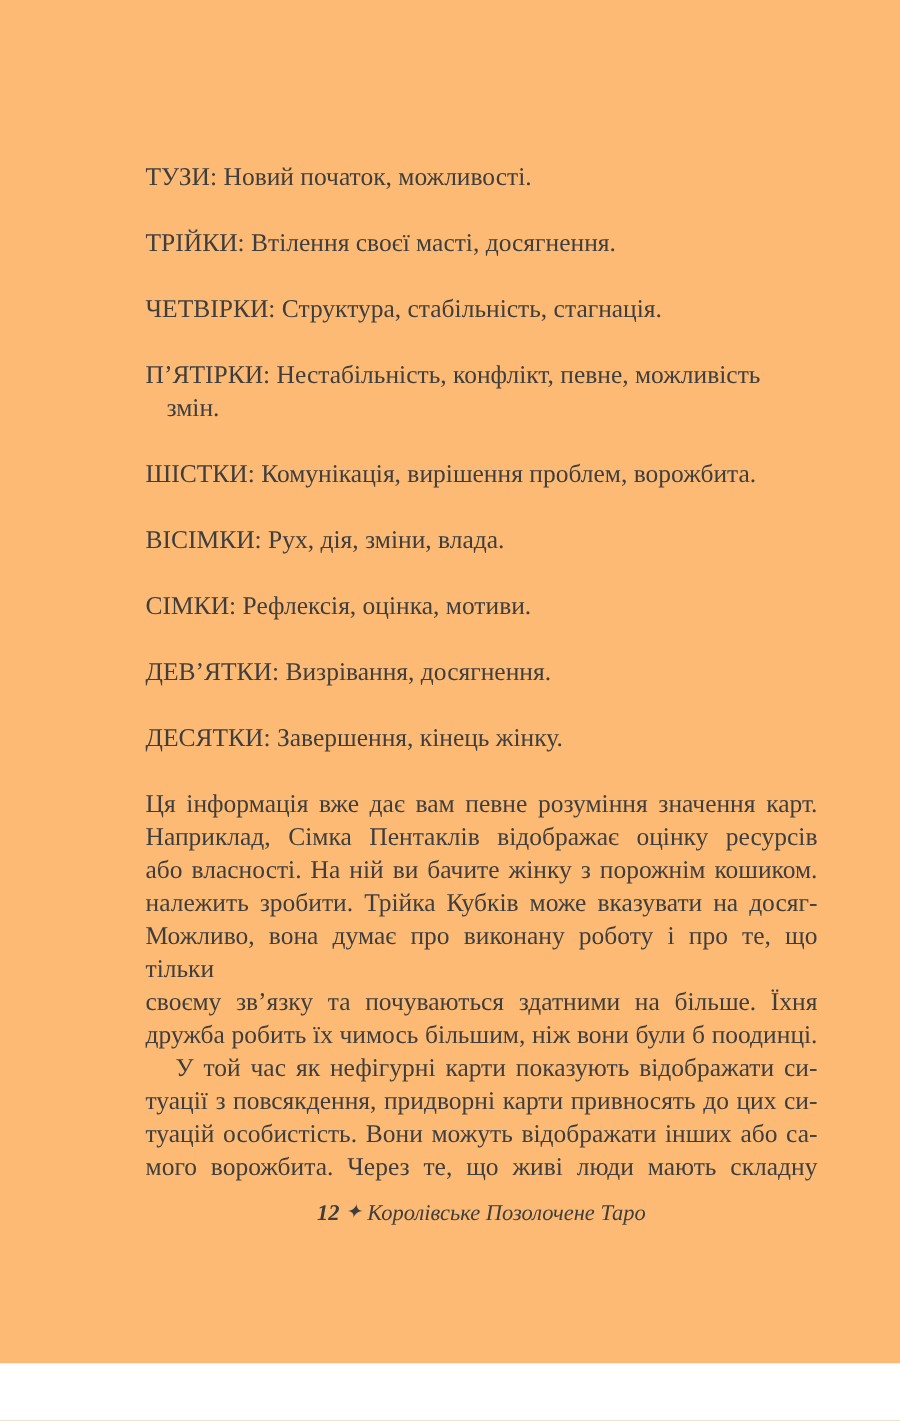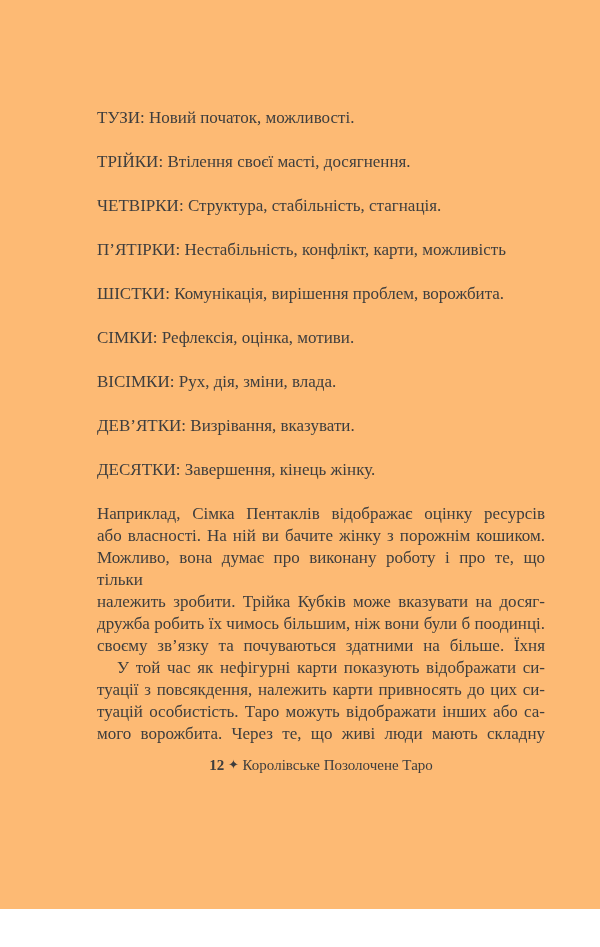--- a/index.html
+++ b/index.html
@@ -34,20 +34,21 @@
     text-align-last: justify;
   }
   .jline.indent {
     text-indent: 20px;
   }
   .footer {
     margin-top: 9px;
     text-align: center;
     font-size: 15px;
     line-height: 22px;
+    font-style: italic;
   }
   .pagenum { font-weight: bold; }
   .star {
     font-size: 13px;
     display: inline-block;
     transform: translateY(-1px);
   }
 </style>
 </head>
 <body>
@@ -63,60 +64,62 @@
 
     <div class="rank-item">
       <div><span>ТРІЙКИ</span><span>: </span><span>Втілення своєї масті, досягнення.</span></div>
     </div>
 
     <div class="rank-item">
       <div><span>ЧЕТВІРКИ</span><span>: </span><span>Структура, стабільність, стагнація.</span></div>
     </div>
 
     <div class="rank-item">
-      <div><span>П’ЯТІРКИ</span><span>: </span><span>Нестабільність, конфлікт, карти, можливість</span></div>
+      <div><span>П’ЯТІРКИ</span><span>: </span><span>Нестабільність, конфлікт, певне, можливість</span></div>
+      <div class="rank-cont">змін.</div>
     </div>
 
     <div class="rank-item">
       <div><span>ШІСТКИ</span><span>: </span><span>Комунікація, вирішення проблем, ворожбита.</span></div>
     </div>
 
     <div class="rank-item">
+      <div><span>ВІСІМКИ</span><span>: </span><span>Рух, дія, зміни, влада.</span></div>
+    </div>
+
+    <div class="rank-item">
       <div><span>СІМКИ</span><span>: </span><span>Рефлексія, оцінка, мотиви.</span></div>
     </div>
 
     <div class="rank-item">
-      <div><span>ВІСІМКИ</span><span>: </span><span>Рух, дія, зміни, влада.</span></div>
-    </div>
-
-    <div class="rank-item">
-      <div><span>ДЕВ’ЯТКИ</span><span>: </span><span>Визрівання, вказувати.</span></div>
+      <div><span>ДЕВ’ЯТКИ</span><span>: </span><span>Визрівання, досягнення.</span></div>
     </div>
 
     <div class="rank-item">
       <div><span>ДЕСЯТКИ</span><span>: </span><span>Завершення, кінець жінку.</span></div>
     </div>
 
   </section>
 
   <section>
 
     <div class="para">
+      <div class="jline">Ця інформація вже дає вам певне розуміння значення карт.</div>
       <div class="jline">Наприклад, Сімка Пентаклів відображає оцінку ресурсів</div>
       <div class="jline">або власності. На ній ви бачите жінку з порожнім кошиком.</div>
+      <div class="jline">належить зробити. Трійка Кубків може вказувати на досяг-</div>
       <div class="jline">Можливо, вона думає про виконану роботу і про те, що тільки</div>
-      <div class="jline">належить зробити. Трійка Кубків може вказувати на досяг-</div>
+      <div class="jline">своєму зв’язку та почуваються здатними на більше. Їхня</div>
       <div class="jline">дружба робить їх чимось більшим, ніж вони були б поодинці.</div>
-      <div class="jline">своєму зв’язку та почуваються здатними на більше. Їхня</div>
     </div>
 
     <div class="para">
       <div class="jline indent">У той час як нефігурні карти показують відображати си-</div>
-      <div class="jline">туації з повсякдення, належить карти привносять до цих си-</div>
-      <div class="jline">туацій особистість. Таро можуть відображати інших або са-</div>
+      <div class="jline">туації з повсякдення, придворні карти привносять до цих си-</div>
+      <div class="jline">туацій особистість. Вони можуть відображати інших або са-</div>
       <div class="jline">мого ворожбита. Через те, що живі люди мають складну</div>
     </div>
 
   </section>
 
   <footer class="footer">
     <span class="pagenum">12</span>
     <span class="star">✦</span>
     <span>Королівське Позолочене Таро</span>
   </footer>

